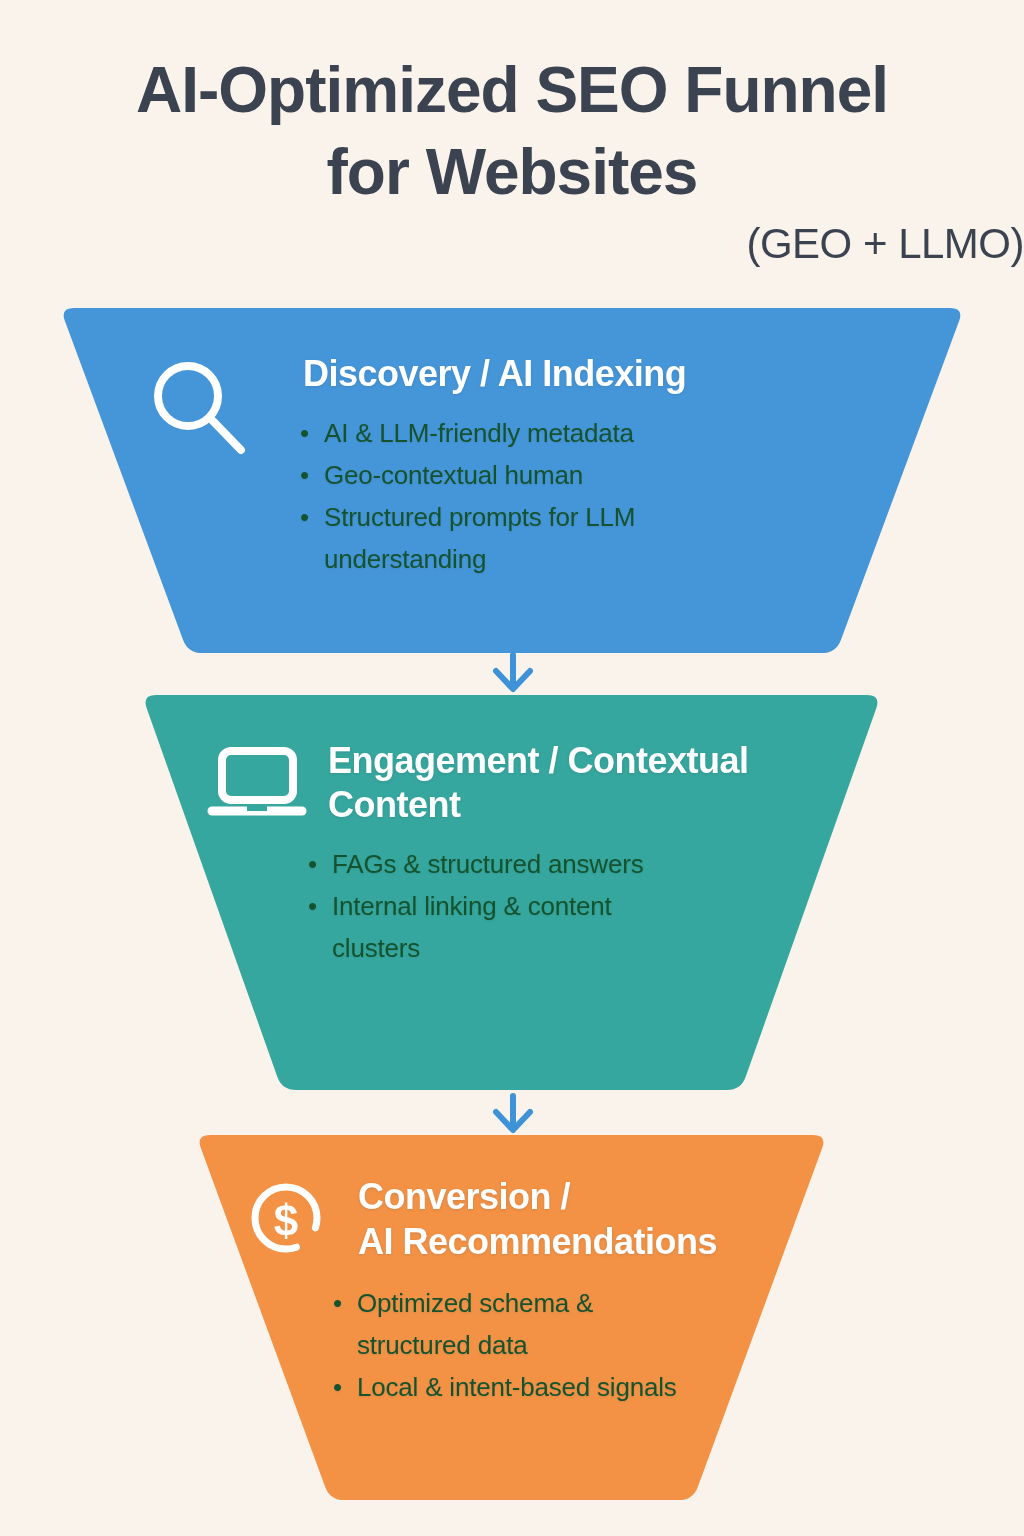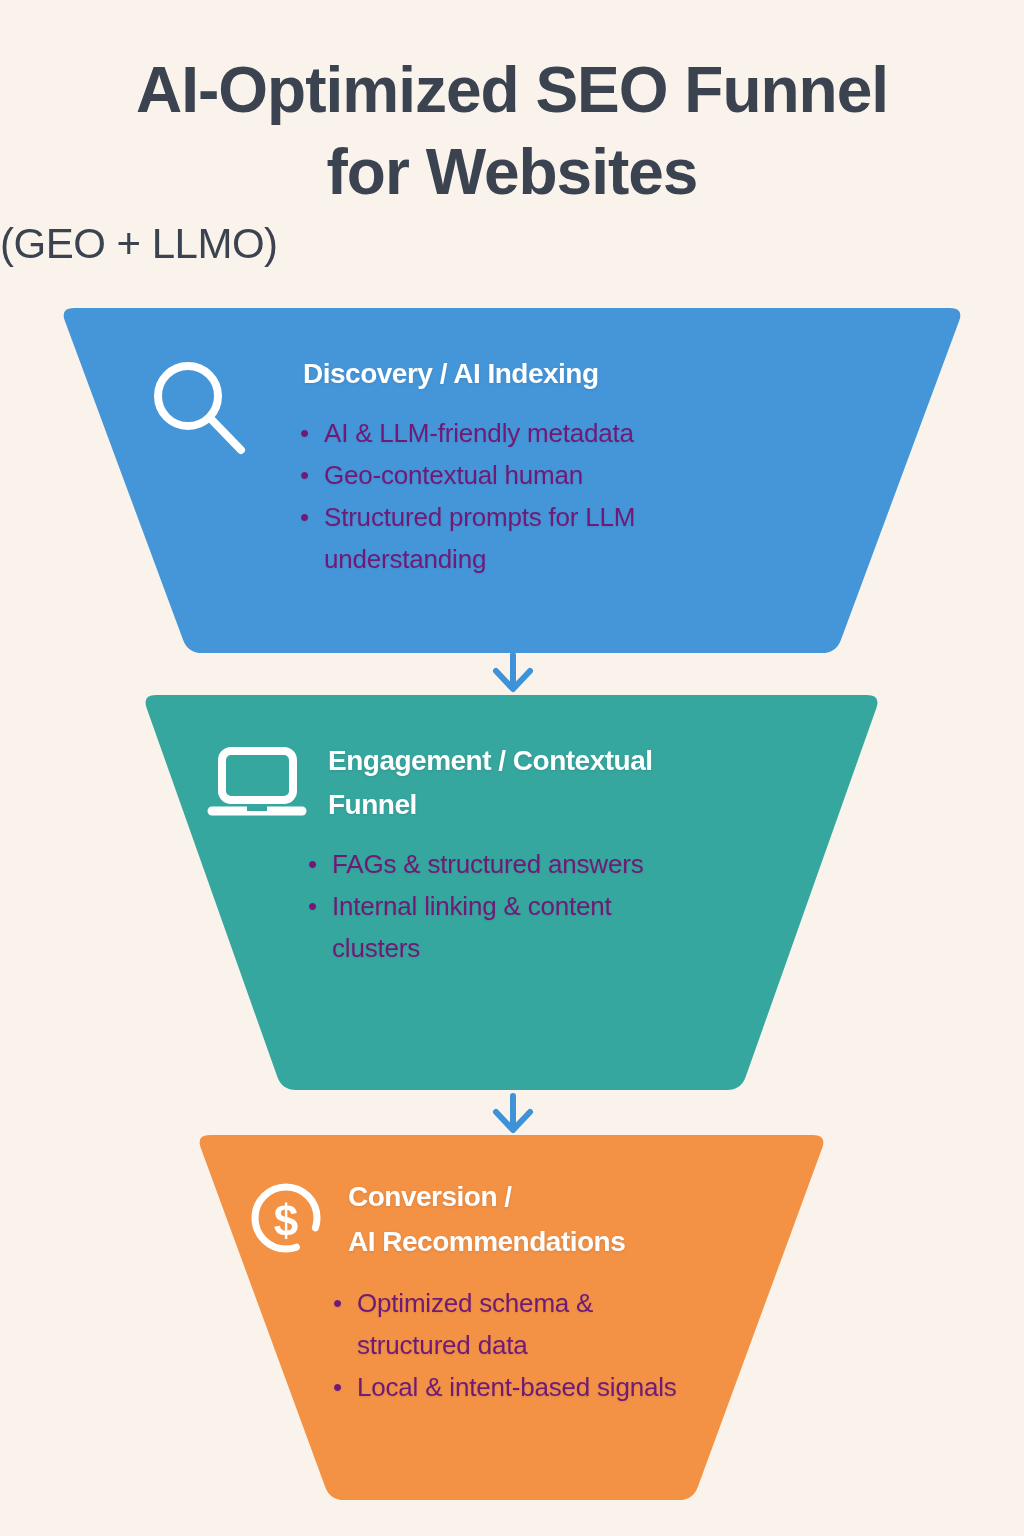--- a/index.html
+++ b/index.html
@@ -26,63 +26,63 @@
     text-align: center;
     font-size: 64px;
     line-height: 82px;
     font-weight: bold;
     letter-spacing: -1px;
     white-space: pre-line;
   }
   .subtitle {
     position: absolute;
     top: 219px; left: 0; right: 0;
-    text-align: left;
+    text-align: right;
     font-size: 42px;
     line-height: 50px;
     letter-spacing: -0.5px;
   }
   .stage-title {
     position: absolute;
     margin: 0;
     color: #ffffff;
     font-weight: bold;
-    font-size: 28px;
+    font-size: 36px;
     line-height: 44px;
     letter-spacing: -0.5px;
     white-space: pre-line;
     text-shadow: 0 1px 3px rgba(25,55,90,0.15);
   }
   .stage-list {
     position: absolute;
     margin: 0;
     padding: 0;
     list-style: none;
-    color: #701a75;
+    color: #14532d;
     font-size: 26px;
     line-height: 42px;
     letter-spacing: -0.2px;
     text-shadow: 0 1px 2px rgba(25,55,90,0.12);
   }
   .stage-list li {
     position: relative;
     padding-left: 26px;
     white-space: pre-line;
   }
   .stage-list li::before {
     content: "\2022";
     position: absolute;
     left: 2px;
     top: 0;
   }
   #stage1-title { left: 303px; top: 352px; }
   #stage1-list  { left: 298px; top: 412px; }
   #stage2-title { left: 328px; top: 739px; }
   #stage2-list  { left: 306px; top: 843px; }
-  #stage3-title { left: 348px; top: 1174px; line-height: 45px; }
+  #stage3-title { left: 358px; top: 1174px; line-height: 45px; }
   #stage3-list  { left: 331px; top: 1282px; }
 </style>
 </head>
 <body>
 
 <div id="canvas">
 
   <svg class="shapes" viewBox="0 0 1024 1536" aria-hidden="true">
 
     <path d="M 74 308 H 950 Q 964 308 959.1 321.1 L 840.9 639.9 Q 836 653 822 653 H 202 Q 188 653 183.1 639.9 L 64.9 321.1 Q 60 308 74 308 Z" fill="#4596d9"></path>
@@ -126,21 +126,21 @@
 
     <li>AI &amp; LLM-friendly metadata</li>
         <li>Geo-contextual human</li>
         <li>Structured prompts for LLM
 understanding</li>
       </ul>
   </div>
 
   <div>
     <h2 id="stage2-title" class="stage-title">Engagement / Contextual
-Funnel</h2>
+Content</h2>
     <ul id="stage2-list" class="stage-list">
 
         <li>FAGs &amp; structured answers</li>
         <li>Internal linking &amp; content
 clusters</li>
       </ul>
   </div>
 
   <div>
     <h2 id="stage3-title" class="stage-title">Conversion /

